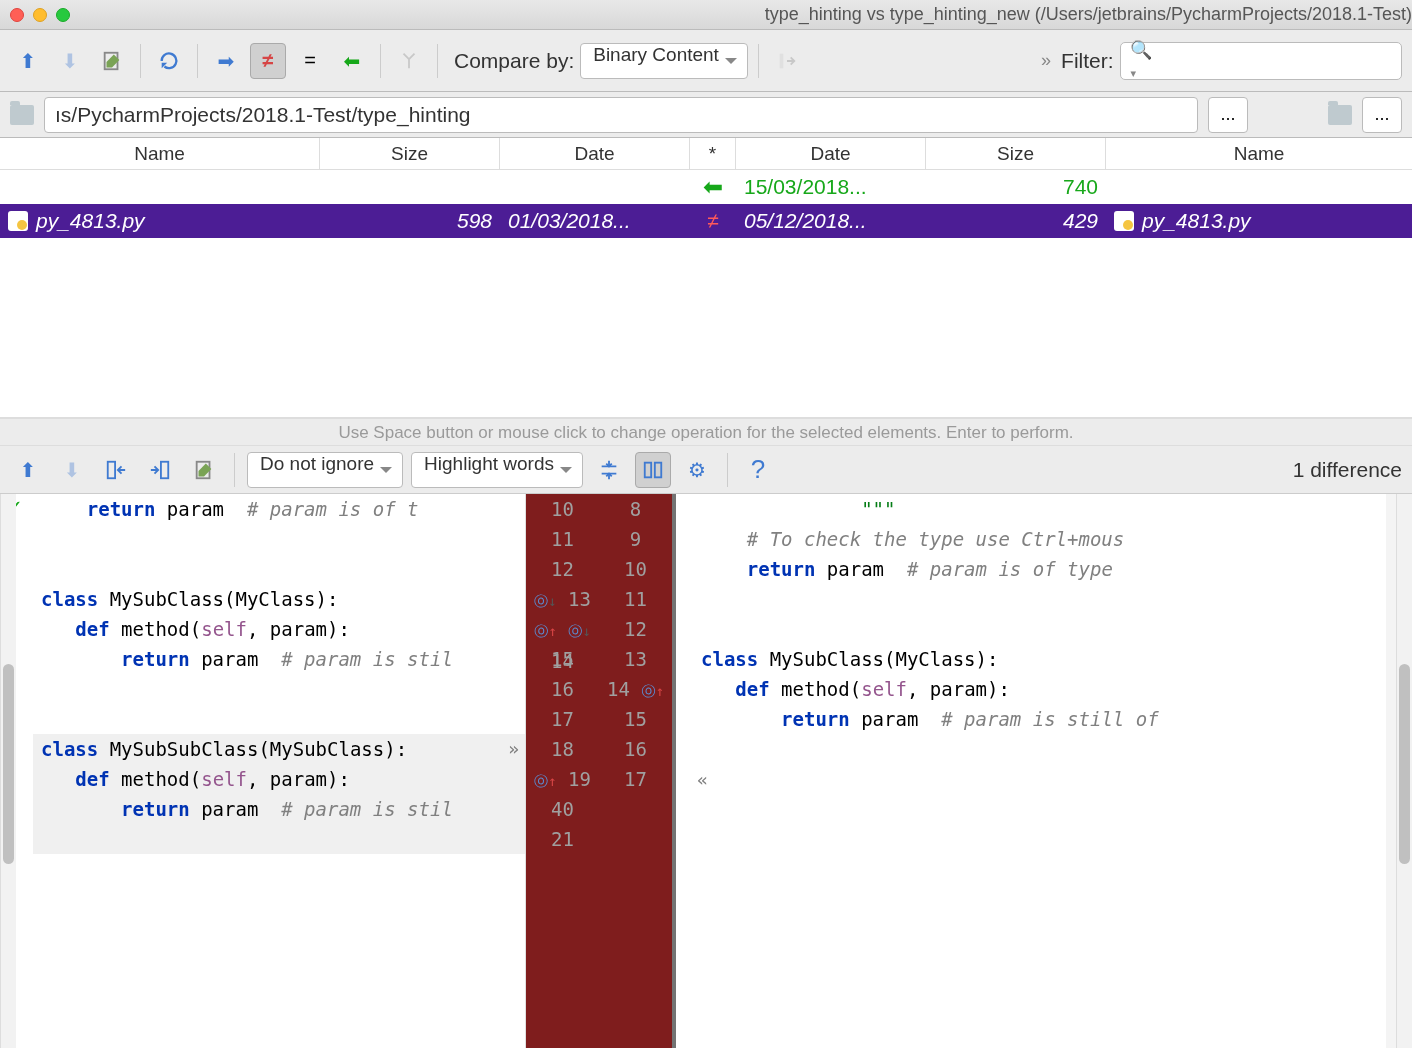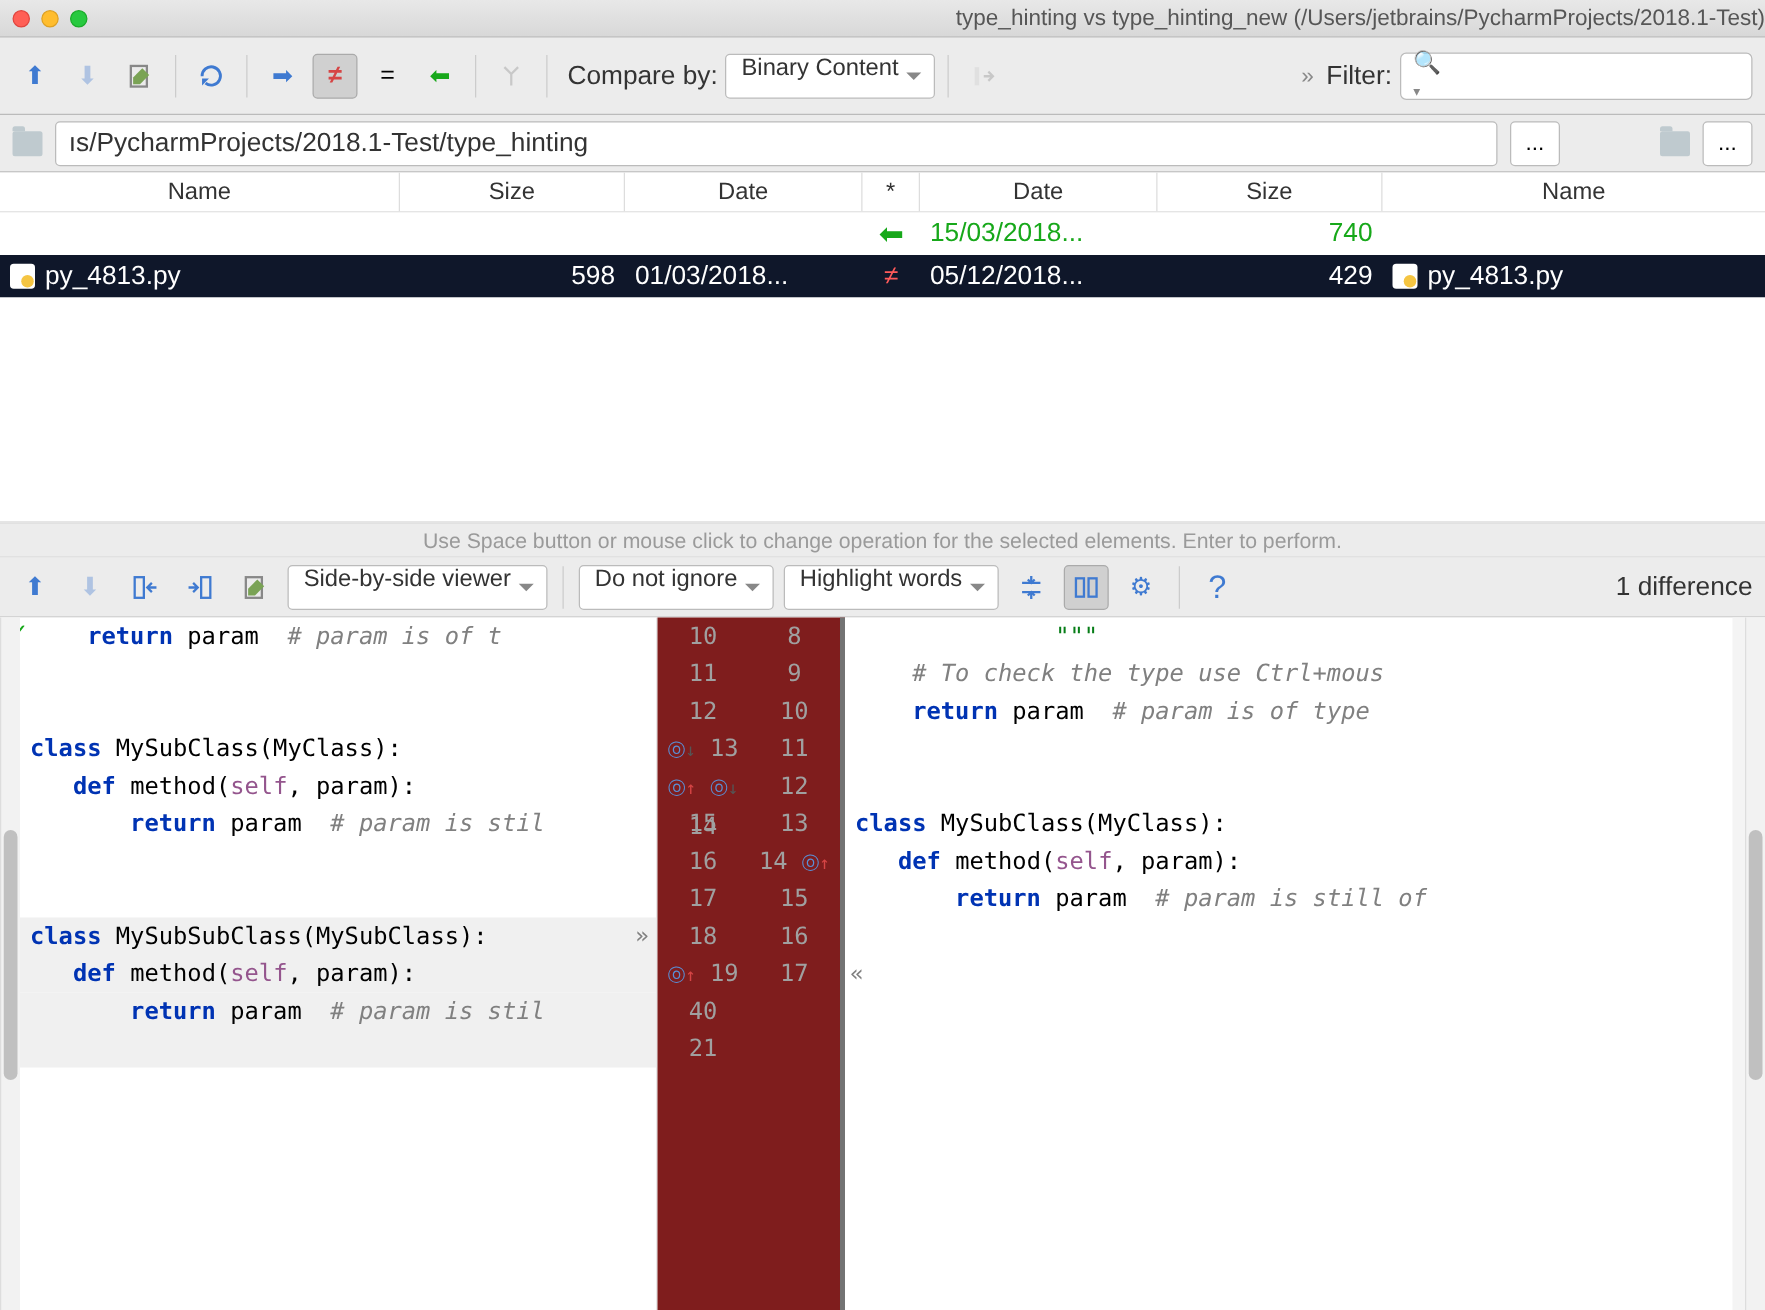--- a/index.html
+++ b/index.html
@@ -104,21 +104,21 @@
 .row .cell { display: flex; align-items: center; padding: 0 8px; }
 .cell-name-l { width: 320px; }
 .cell-size-l { width: 180px; justify-content: flex-end; }
 .cell-date-l { width: 190px; }
 .cell-star   { width: 46px; justify-content: center; }
 .cell-date-r { width: 190px; }
 .cell-size-r { width: 180px; justify-content: flex-end; }
 .cell-name-r { flex: 1; }
 .row.new .cell-date-r, .row.new .cell-size-r, .row.new .cell-name-r { color: #17a81a; }
 .row.new .cell-star { color: #17a81a; font-size: 24px; }
-.row.selected { background: #0f172a; color: #fff; }
+.row.selected { background: #4c1d95; color: #fff; font-style: italic; }
 .row.selected .cell-star { color: #ff5a5a; }
 .pyicon { width: 20px; height: 20px; background: #d6d6d6; border-radius: 3px; position: relative; margin-right: 8px; display: inline-block; }
 .pyicon::after { content:""; position:absolute; bottom:1px; right:1px; width:10px; height:10px; background:#f5c542; border-radius:50%; }
 .row.selected .pyicon { background:#fff; }
 .row.selected .pyicon::after { background:#f5c542; }
 .empty-area { height: 180px; background: #fff; border-bottom: 1px solid #ddd; }
 
 .hint { height: 28px; text-align: center; color: #9a9a9a; font-size: 17px; line-height: 28px; background:#ececec; border-top:1px solid #ddd; border-bottom:1px solid #ddd; }
 
 .diff-toolbar {
@@ -131,21 +131,21 @@
   flex: 1; display: flex; background: #fff;
   font-family: Menlo, Consolas, monospace; font-size: 19px; position: relative;
 }
 .pane { display: flex; flex-direction: column; overflow: hidden; }
 .pane.left { flex: 0 0 510px; border-right: 1px solid #e0e0e0; }
 .pane.right { flex: 1; }
 .gutter-col {
   flex: 0 0 150px; background: #7f1d1d; display: flex; border-right: 4px solid #737373;
 }
 .gutter-half { flex: 1; text-align: center; color: #a0a0a0; }
-.code-line { height: 30px; line-height: 30px; white-space: pre; padding-left: 8px; overflow: hidden; }
+.code-line { height: 30px; line-height: 30px; white-space: pre; padding-left: 8px; overflow: hidden; margin-left: 17px; }
 .gutter-half .gline { height: 30px; line-height: 30px; position: relative; }
 .kw-return { color: #0033b3; font-weight: bold; }
 .kw-class  { color: #0033b3; font-weight: bold; }
 .kw-def    { color: #0033b3; font-weight: bold; }
 .self      { color: #94558d; }
 .classname { color: #000; }
 .comment   { color: #808080; font-style: italic; }
 .triplestr { color: #067d17; }
 .diff-block { background: #f0f0f0; position: relative; }
 .merge-arrow { color: #808080; font-size: 18px; display:inline-block; }
@@ -287,23 +287,20 @@
         <rect x="13" y="3" width="8" height="18" fill="none" stroke="#3f7ad1" stroke-width="2"></rect>
         <path d="M2 12 L10 12 M6 8 L10 12 L6 16" stroke="#3f7ad1" stroke-width="2" fill="none"></path>
       </svg>
   </button>
   <button class="tb-btn" style="color:#7aa355">
     <svg class="icon" viewBox="0 0 24 24">
         <rect x="4" y="3" width="14" height="18" fill="none" stroke="#888" stroke-width="2"></rect>
         <path d="M14 5 L20 11 L12 19 L6 19 L6 13 Z" fill="#7aa355"></path>
       </svg>
   </button>
-  <div class="select-box">
-      <span>Side-by-side viewer</span>
-    </div>
   <div class="sep"></div>
   <div class="select-box">
       <span>Do not ignore</span>
     </div>
   <div class="select-box">
       <span>Highlight words</span>
     </div>
   <button class="tb-btn" style="color:#3f7ad1">
     <svg class="icon" viewBox="0 0 24 24">
         <path d="M4 8 L20 8 M4 16 L20 16 M12 2 L12 8 M12 16 L12 22" stroke="#3f7ad1" stroke-width="2"></path>

